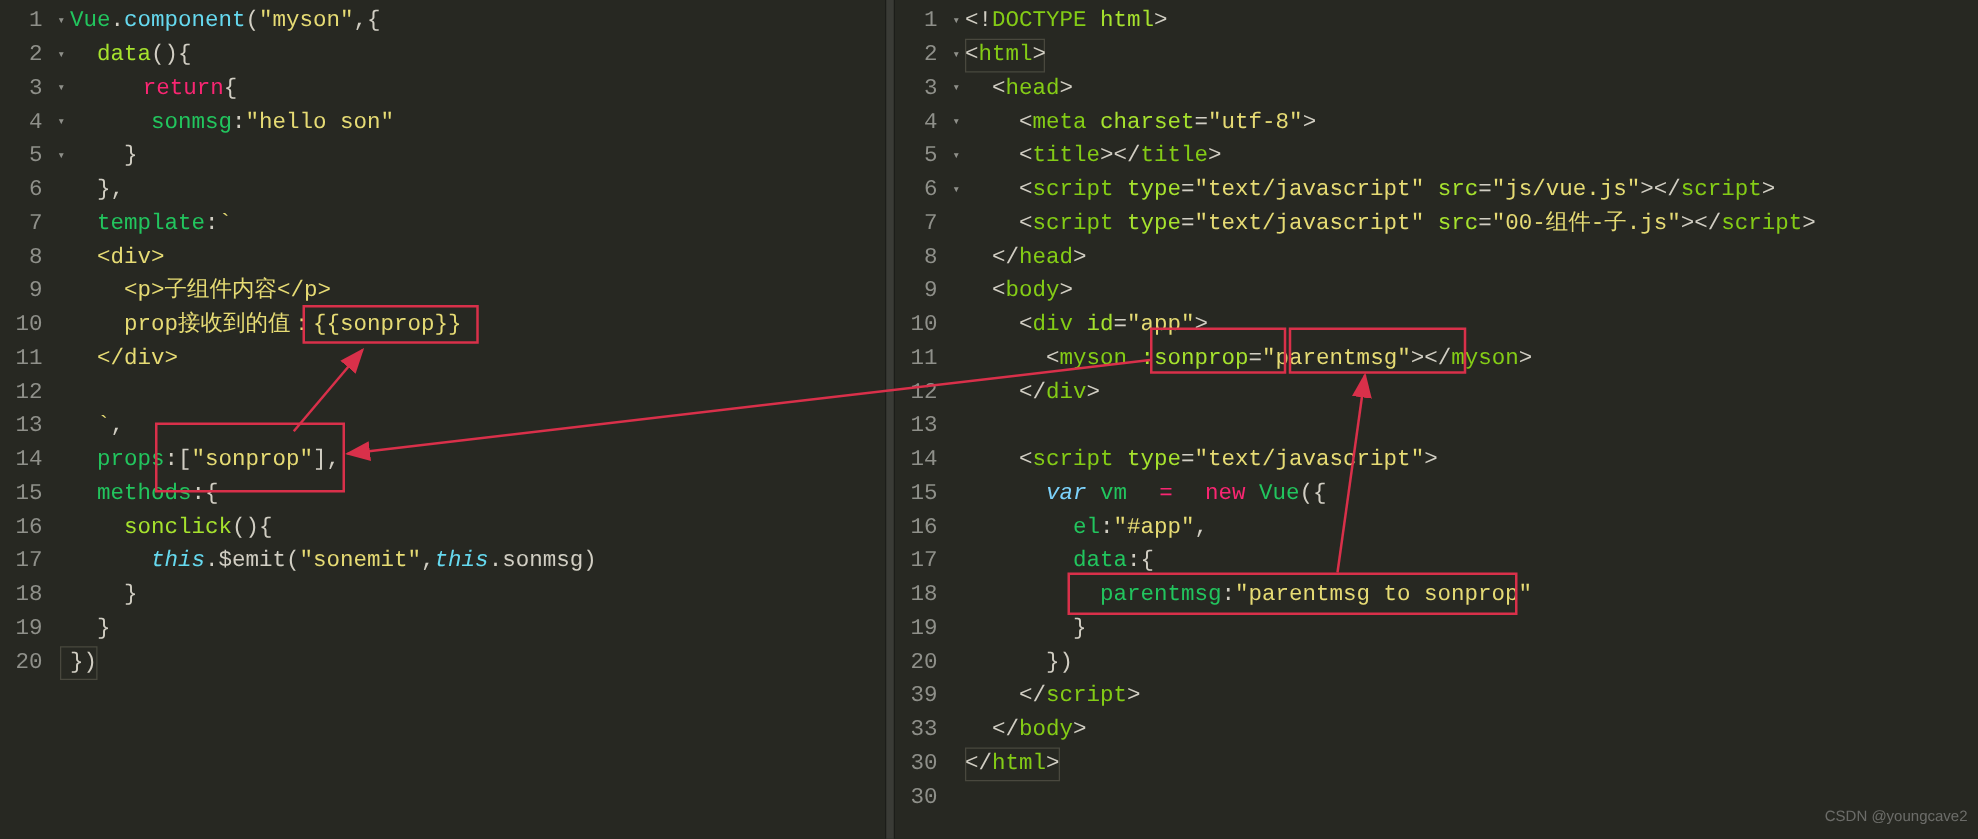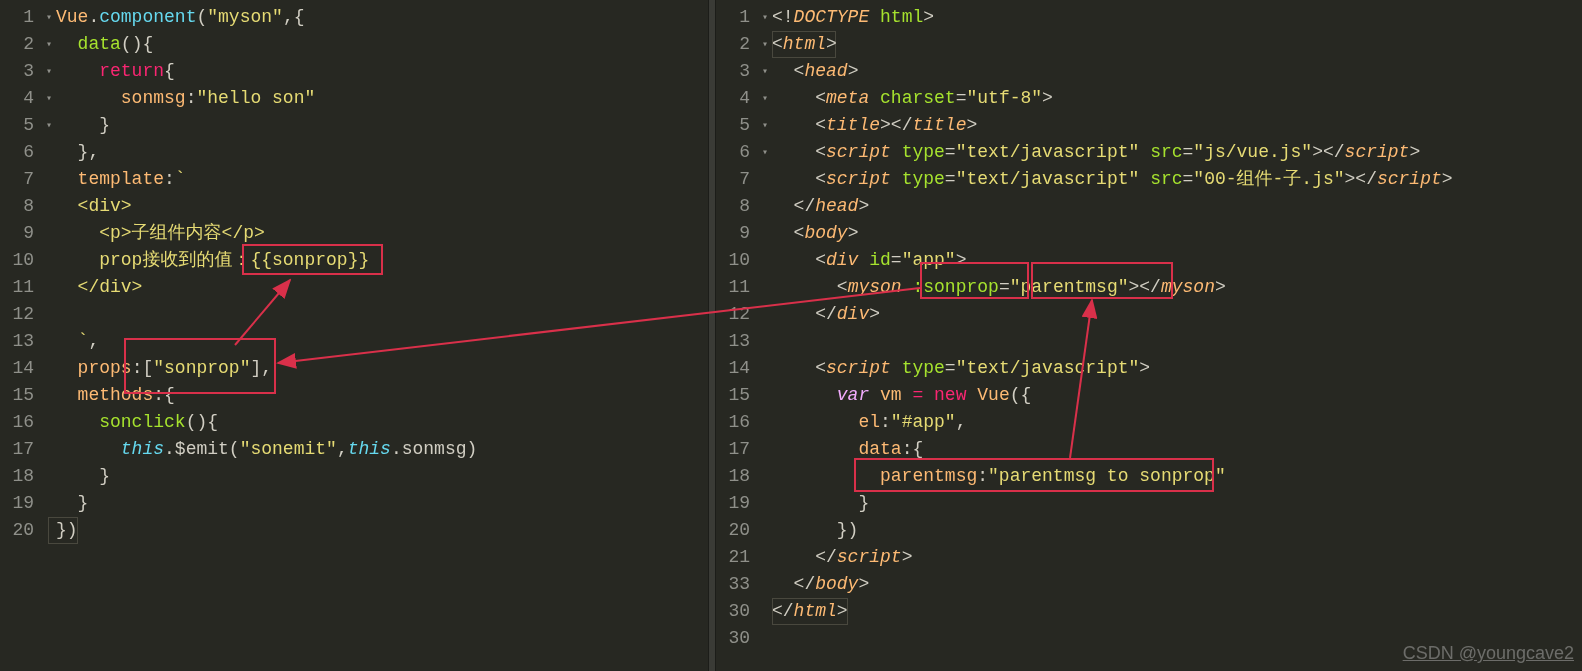--- a/index.html
+++ b/index.html
@@ -48,52 +48,51 @@
     padding-top: 4px;
     flex-shrink: 0;
   }
   .fold-col .f { display:block; text-align:center; font-size:10px; line-height:27px; }
   .code {
     white-space: pre;
     padding-top: 4px;
     font-size: 18px;
   }
   .code .row { display:block; height:27px; }
-  .default { color: #fdba74; }
+  .default { color: #22c55e; }
   .punct   { color: #d1cec3; }
-  .keyword { color: #f92672; }
+  .keyword { color: #f92672; margin-left: 15px; }
   .string  { color: #e6db74; }
   .tstr    { color: #e6db74; }
   .this    { color: #66d9ef; font-style: italic; margin-top: 36px; }
-  .var     { color: #f0abfc; font-style: italic; }
+  .var     { color: #7dd3fc; font-style: italic; }
   .name    { color: #a6e22e; }
-  .tag     { color: #fdba74; font-style: italic; }
+  .tag     { color: #84cc16; }
   .attr    { color: #a6e22e; }
   .builtin { color: #66d9ef; }
   .curline-box {
     position:absolute;
     border: 1px solid #49483e;
     height: 27px;
   }
   svg.annot {
     position: absolute;
     top: 0; left: 0;
     width: 1582px; height: 671px;
     z-index: 2;
     pointer-events: none;
   }
   .watermark {
     position: absolute;
     right: 8px;
     bottom: 4px;
     color: rgba(220,220,220,0.38);
-    font-size: 18px;
+    font-size: 12px;
     font-family: Arial, sans-serif;
     z-index: 3;
-    text-decoration: underline;
   }
 </style>
 </head>
 <body>
 
 <div class="curline-box" style="left:48px; top:517px; width:30px;"></div>
 
 <div class="curline-box" style="left:772px; top:31px; width:64px;"></div>
 <div class="curline-box" style="left:772px; top:598px; width:76px;"></div>
 
@@ -161,21 +160,21 @@
         <span class="ln">11</span>
         <span class="ln">12</span>
         <span class="ln">13</span>
         <span class="ln">14</span>
         <span class="ln">15</span>
         <span class="ln">16</span>
         <span class="ln">17</span>
         <span class="ln">18</span>
         <span class="ln">19</span>
         <span class="ln">20</span>
-        <span class="ln">21</span>
+        <span class="ln">39</span>
         <span class="ln">33</span>
         <span class="ln">30</span>
         <span class="ln">30</span>
       </div>
     <div class="fold-col" id="fold-right">
         <span class="f"></span>
         <span class="f">▾</span>
         <span class="f">▾</span>
         <span class="f"></span>
         <span class="f"></span>

